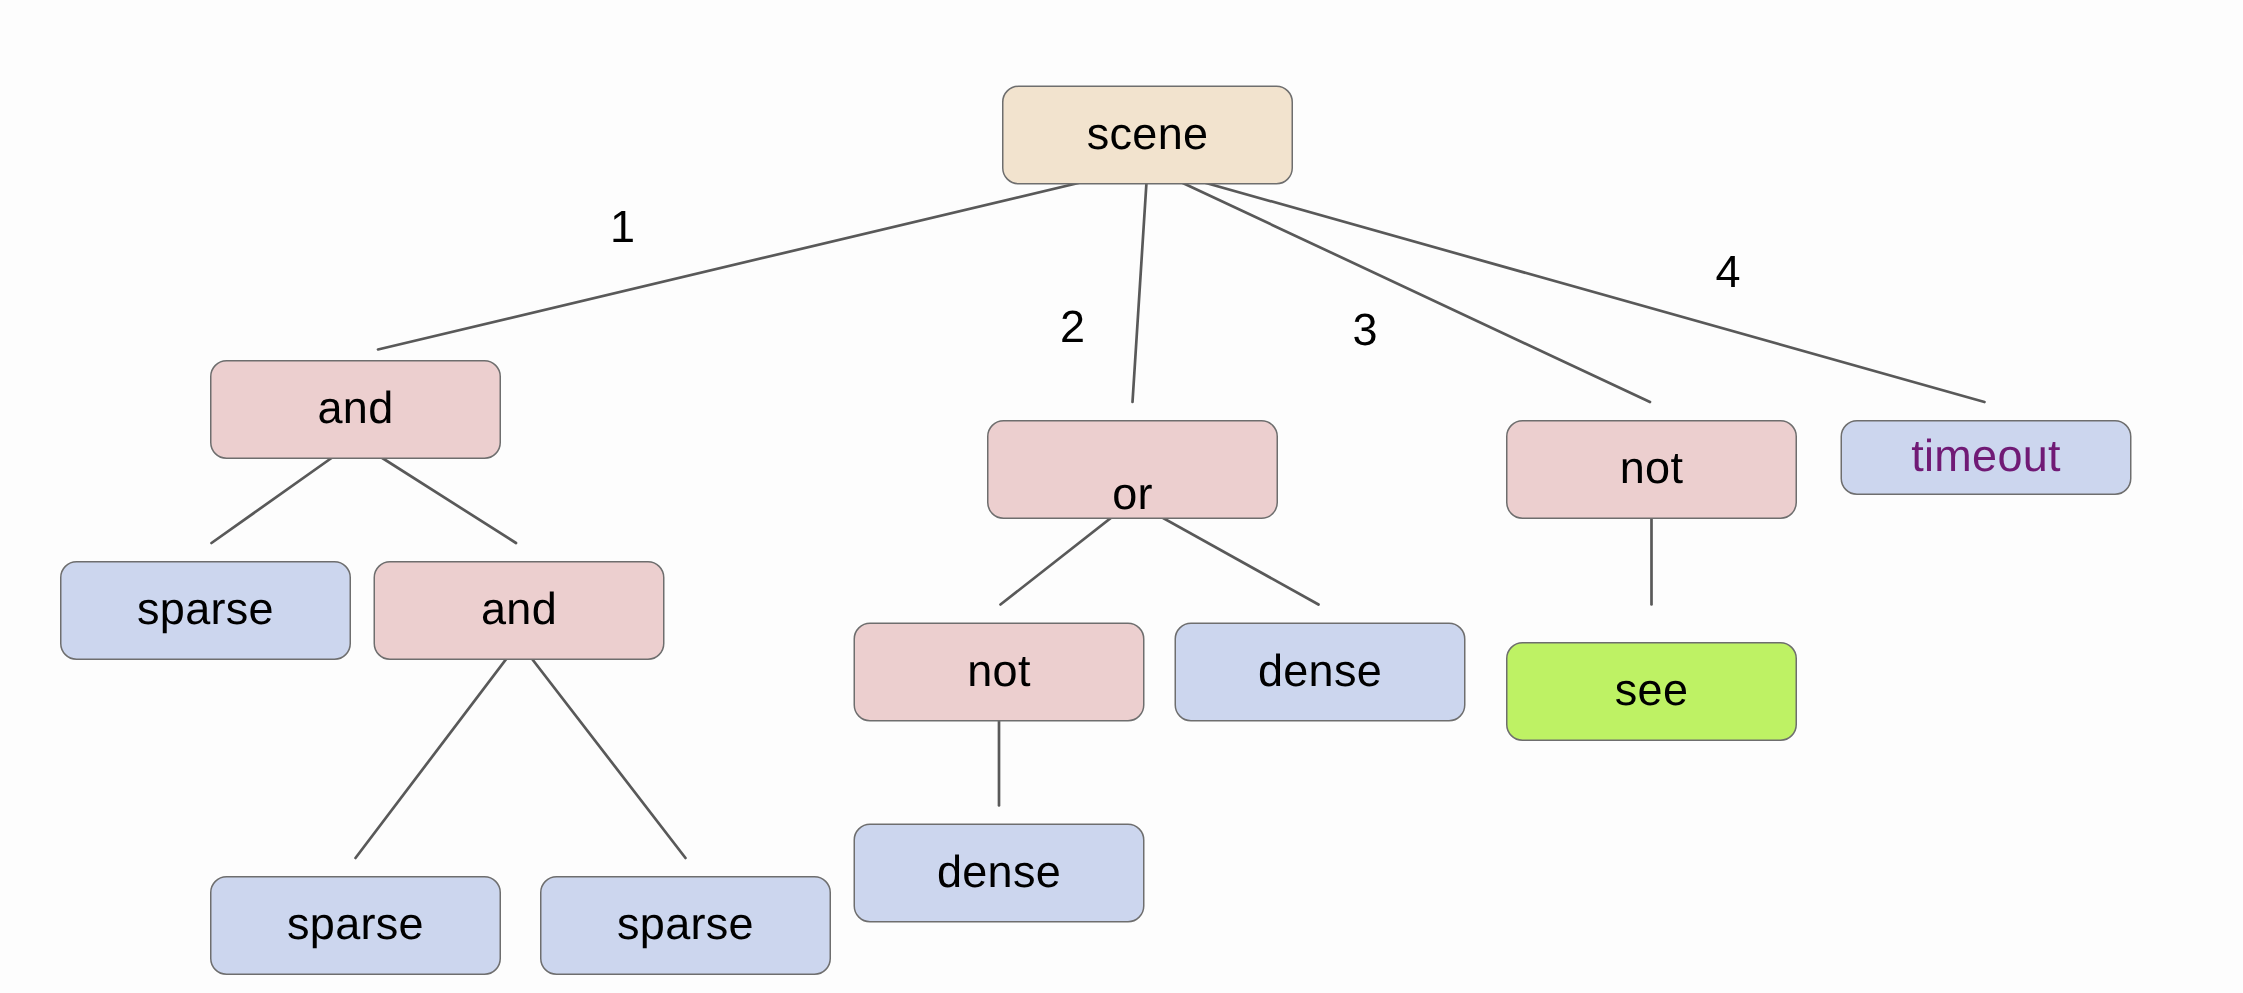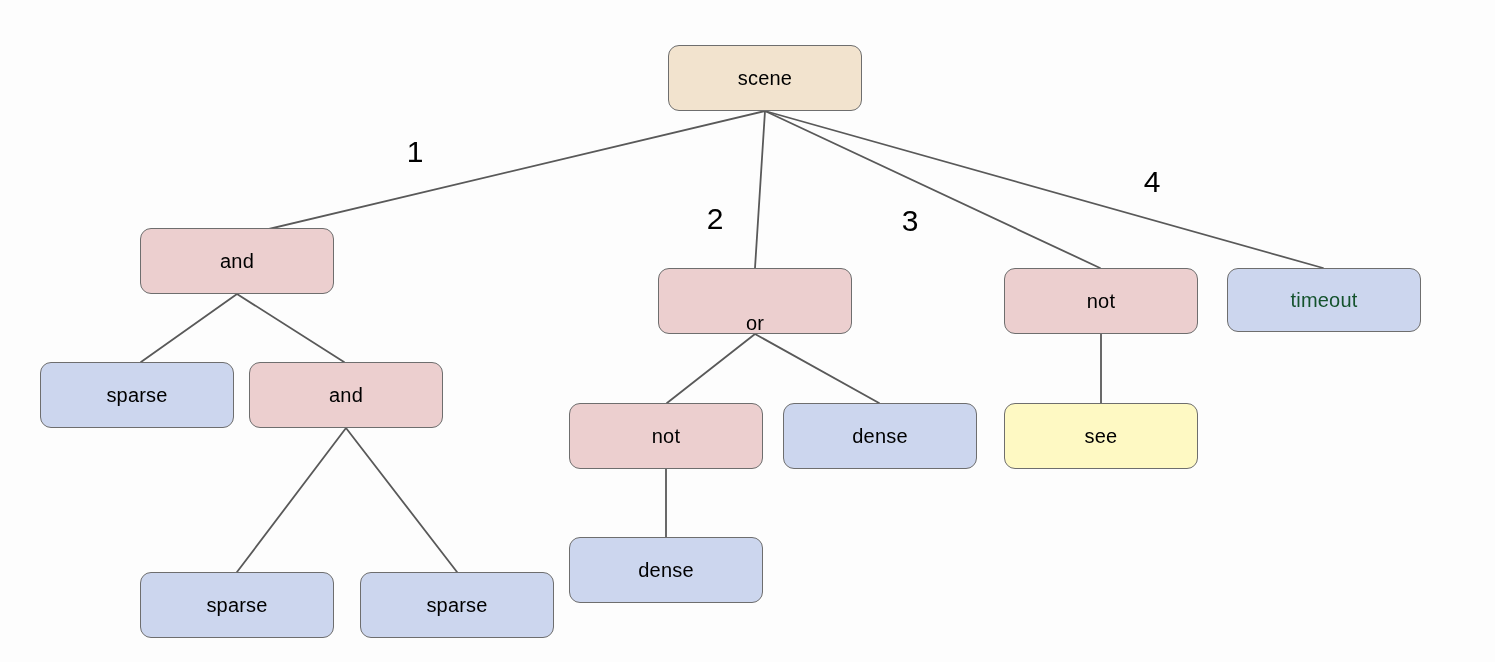--- a/index.html
+++ b/index.html
@@ -26,24 +26,25 @@
   }
   .node {
     position: absolute;
     box-sizing: border-box;
     border: 1.6px solid #6e6e6e;
     border-radius: 11px;
     display: flex;
     align-items: center;
     justify-content: center;
     color: #000000;
-    font-size: 20px;
+    font-size: 30px;
     line-height: 1;
     letter-spacing: 0.2px;
     white-space: nowrap;
+    margin-top: 12px;
   }
   .node-label {
     pointer-events: none;
   }
   .edge-label {
     position: absolute;
     color: #000000;
     font-size: 30px;
     line-height: 1;
     transform: translate(-50%, -50%);
@@ -74,36 +75,36 @@
       </div>
       <div class="node" style="left: 140px; top: 228px; width: 194px; height: 66px; background: rgb(236, 207, 207); border-color: rgb(110, 110, 110); color: rgb(0, 0, 0);">
         <span class="node-label">and</span>
       </div>
       <div class="node" style="left: 658px; top: 268px; width: 194px; height: 66px; background: rgb(236, 207, 207); border-color: rgb(110, 110, 110); color: rgb(0, 0, 0); align-items: flex-end;">
         <span class="node-label">or</span>
       </div>
       <div class="node" style="left: 1004px; top: 268px; width: 194px; height: 66px; background: rgb(236, 207, 207); border-color: rgb(110, 110, 110); color: rgb(0, 0, 0);">
         <span class="node-label">not</span>
       </div>
-      <div class="node" style="left: 1227px; top: 268px; width: 194px; height: 64px; background: rgb(204, 214, 238); border-color: rgb(110, 110, 110); color: #14532d;">
+      <div class="node" style="left: 1227px; top: 268px; width: 194px; height: 50px; background: rgb(204, 214, 238); border-color: rgb(110, 110, 110); color: #701a75;">
         <span class="node-label">timeout</span>
       </div>
       <div class="node" style="left: 40px; top: 362px; width: 194px; height: 66px; background: rgb(204, 214, 238); border-color: rgb(110, 110, 110); color: rgb(0, 0, 0);">
         <span class="node-label">sparse</span>
       </div>
       <div class="node" style="left: 249px; top: 362px; width: 194px; height: 66px; background: rgb(236, 207, 207); border-color: rgb(110, 110, 110); color: rgb(0, 0, 0);">
         <span class="node-label">and</span>
       </div>
       <div class="node" style="left: 569px; top: 403px; width: 194px; height: 66px; background: rgb(236, 207, 207); border-color: rgb(110, 110, 110); color: rgb(0, 0, 0);">
         <span class="node-label">not</span>
       </div>
       <div class="node" style="left: 783px; top: 403px; width: 194px; height: 66px; background: rgb(204, 214, 238); border-color: rgb(110, 110, 110); color: rgb(0, 0, 0);">
         <span class="node-label">dense</span>
       </div>
-      <div class="node" style="left: 1004px; top: 403px; width: 194px; height: 66px; background: #fef9c3; border-color: rgb(110, 110, 110); color: rgb(0, 0, 0);">
+      <div class="node" style="left: 1004px; top: 416px; width: 194px; height: 66px; background: #bef264; border-color: rgb(110, 110, 110); color: rgb(0, 0, 0);">
         <span class="node-label">see</span>
       </div>
       <div class="node" style="left: 569px; top: 537px; width: 194px; height: 66px; background: rgb(204, 214, 238); border-color: rgb(110, 110, 110); color: rgb(0, 0, 0);">
         <span class="node-label">dense</span>
       </div>
       <div class="node" style="left: 140px; top: 572px; width: 194px; height: 66px; background: rgb(204, 214, 238); border-color: rgb(110, 110, 110); color: rgb(0, 0, 0);">
         <span class="node-label">sparse</span>
       </div>
       <div class="node" style="left: 360px; top: 572px; width: 194px; height: 66px; background: rgb(204, 214, 238); border-color: rgb(110, 110, 110); color: rgb(0, 0, 0);">
         <span class="node-label">sparse</span>

